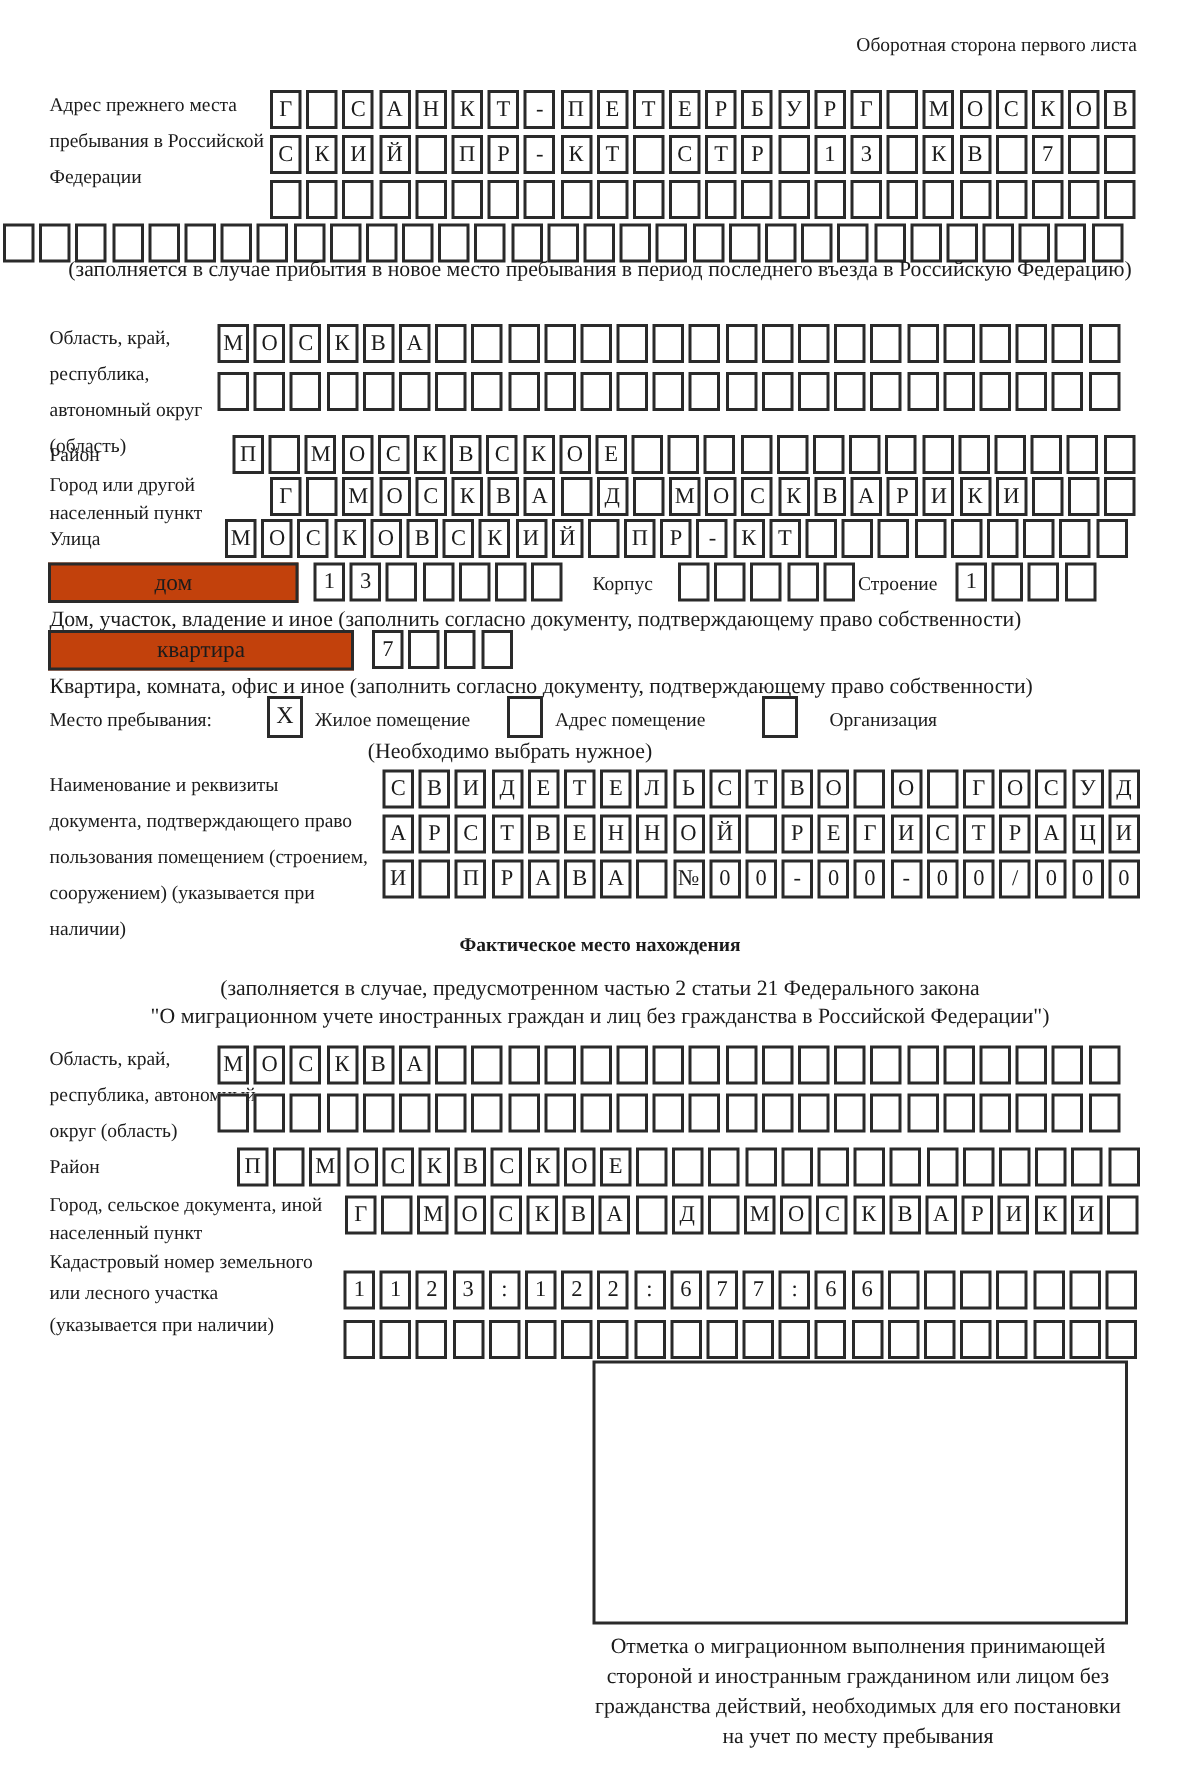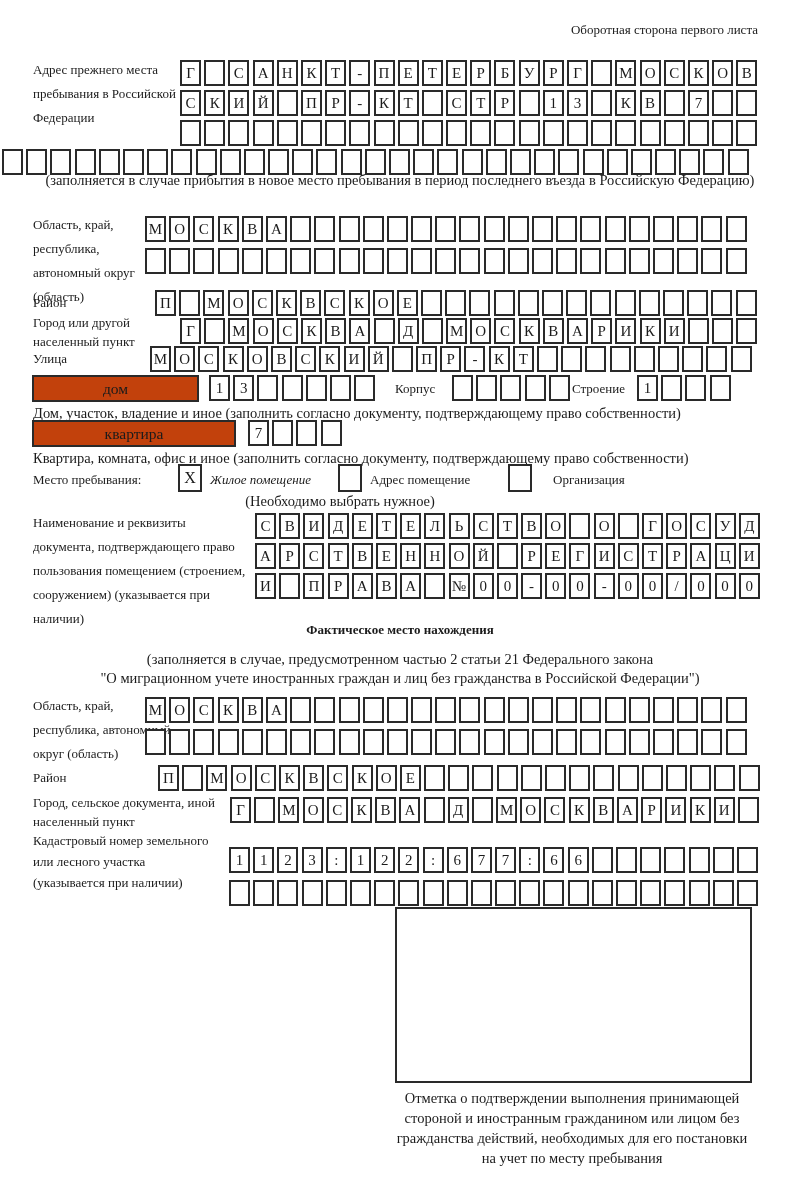--- a/index.html
+++ b/index.html
@@ -325,21 +325,21 @@
   <div class="abs cells" style="left:248px;top:420px;">
       <span class="cell">7</span>
       <span class="cell"></span>
       <span class="cell"></span>
       <span class="cell"></span>
     </div>
   <div class="abs note" style="left:33px;top:449px;">Квартира, комната, офис и иное (заполнить согласно документу, подтверждающему право собственности)</div>
 
   <div class="abs lbl" style="left:33px;top:468px;">Место пребывания:</div>
   <div class="abs chk" style="left:178px;top:464px;">X</div>
-  <div class="abs lbl" style="left:210px;top:468px;font-style:italic;">Жилое помещение</div>
+  <div class="abs lbl" style="left:210px;top:468px;">Жилое помещение</div>
   <div class="abs chk" style="left:338px;top:464px;"></div>
   <div class="abs lbl" style="left:370px;top:468px;">Адрес помещение</div>
   <div class="abs chk" style="left:508px;top:464px;"></div>
   <div class="abs lbl" style="left:553px;top:468px;">Организация</div>
   <div class="abs note center" style="left:230px;top:492px;width:220px;">(Необходимо выбрать нужное)</div>
 
   <div class="abs lbl" style="left:33px;top:511px;width:215px;">Наименование и реквизиты документа, подтверждающего право пользования помещением (строением, сооружением) (указывается при наличии)</div>
   <div class="abs cells" style="left:255px;top:513px;">
       <span class="cell">С</span>
       <span class="cell">В</span>
@@ -569,18 +569,18 @@
       <span class="cell"></span>
       <span class="cell"></span>
       <span class="cell"></span>
       <span class="cell"></span>
       <span class="cell"></span>
       <span class="cell"></span>
       <span class="cell"></span>
     </div>
 
   <div class="abs bigbox" style="left:395px;top:907px;width:357px;height:176px;"></div>
-  <div class="abs note center" style="left:372px;top:1088px;width:400px;line-height:20px;">Отметка о подтверждении выполнения принимающей</div>
+  <div class="abs note center" style="left:372px;top:1088px;width:400px;line-height:20px;">Отметка о миграционном выполнения принимающей</div>
   <div class="abs note center" style="left:372px;top:1108px;width:400px;line-height:20px;">стороной и иностранным гражданином или лицом без</div>
   <div class="abs note center" style="left:372px;top:1128px;width:400px;line-height:20px;">гражданства действий, необходимых для его постановки</div>
   <div class="abs note center" style="left:372px;top:1148px;width:400px;line-height:20px;">на учет по месту пребывания</div>
 
 </div>
 
 </body></html>

